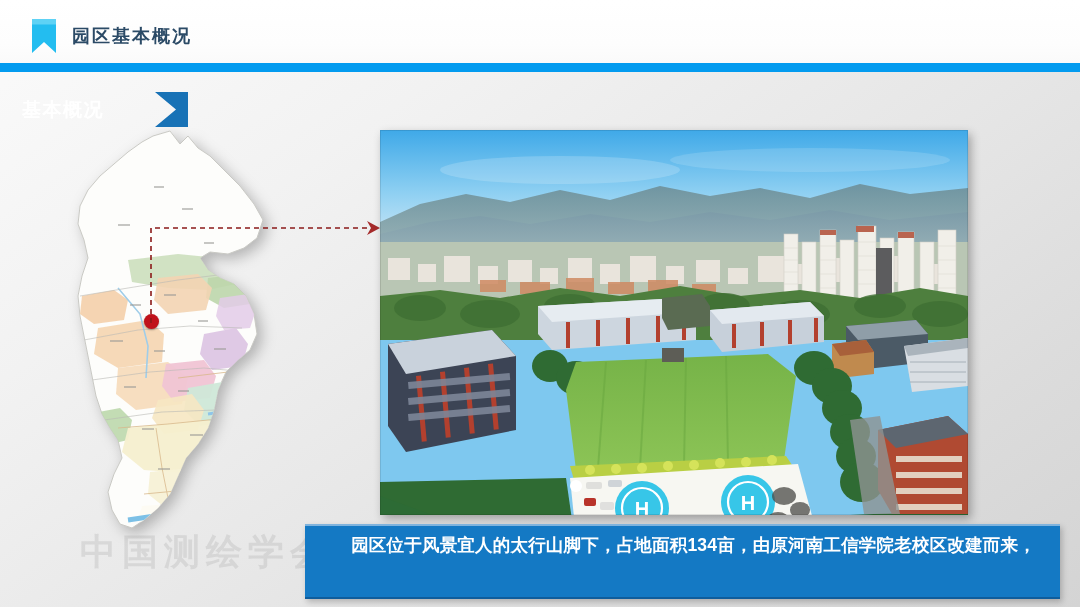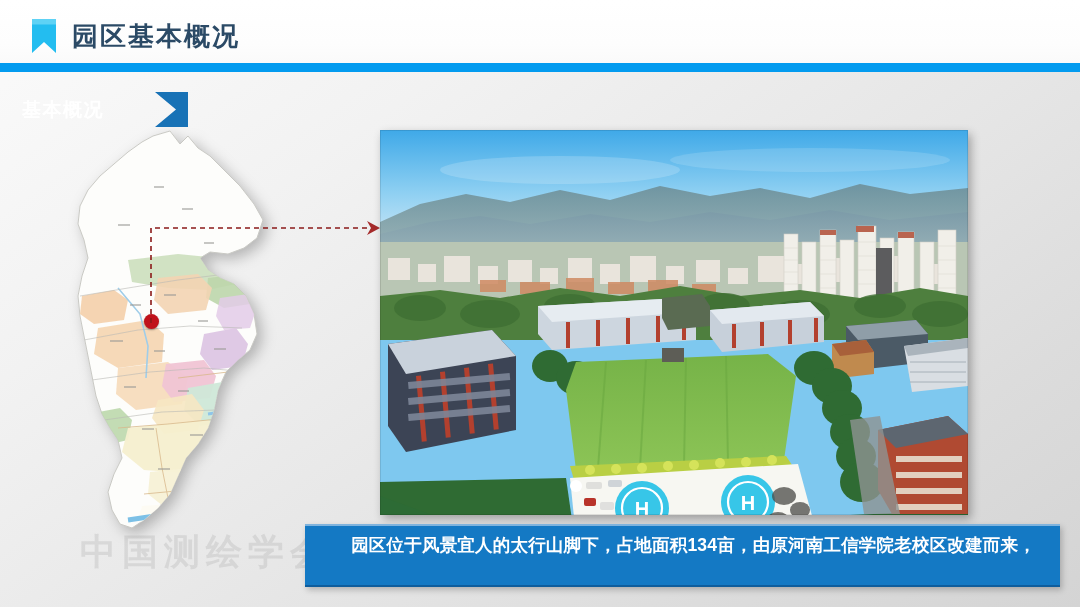--- a/index.html
+++ b/index.html
@@ -61,21 +61,21 @@
   .bookmark-icon {
     position: absolute;
     left: 30px; top: 18px;
     width: 28px; height: 36px;
     z-index: 6;
   }
 
   .header-title {
     position: absolute;
     left: 72px; top: 18px;
-    font-size: 26px;
+    font-size: 18px;
     font-weight: bold;
     color: #2b4a66;
     letter-spacing: 2px;
     line-height: 36px;
     z-index: 6;
   }
 
   
   .ribbon {
     position: absolute;
@@ -136,21 +136,21 @@
     background: #7ec8ef;
     box-shadow: 3px 4px 9px rgba(0,0,0,0.30);
     z-index: 4;
   }
   .photo svg { display:block; width:100%; height:100%; }
 
   
   .caption {
     position: absolute;
     left: 305px; top: 524px;
-    width: 755px; height: 63px;
+    width: 755px; height: 75px;
     background: #1479C4;
     border-top: 2px solid #7fb3dd;
     border-bottom: 2px solid #0f5d9c;
     box-shadow: 2px 3px 6px rgba(0,0,0,0.22);
     z-index: 6;
     padding: 5px 10px 4px 10px;
   }
   .caption-line {
     color: #ffffff;
     font-size: 17.5px;

